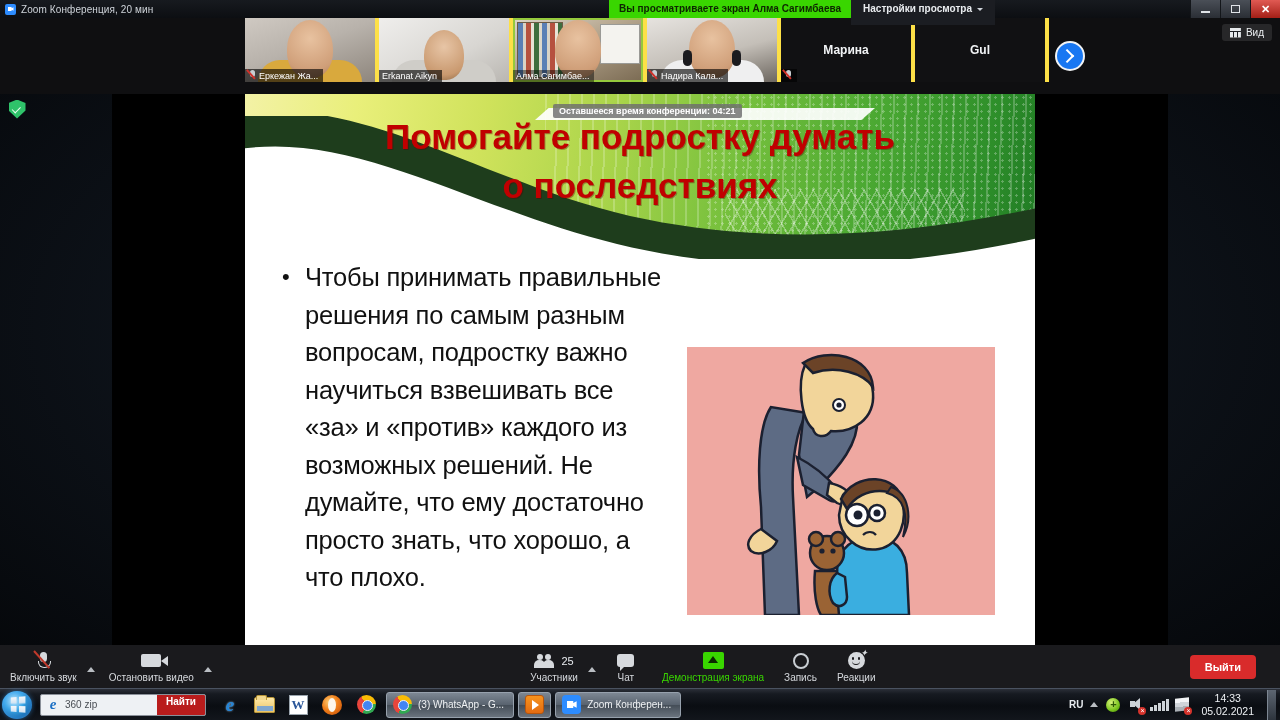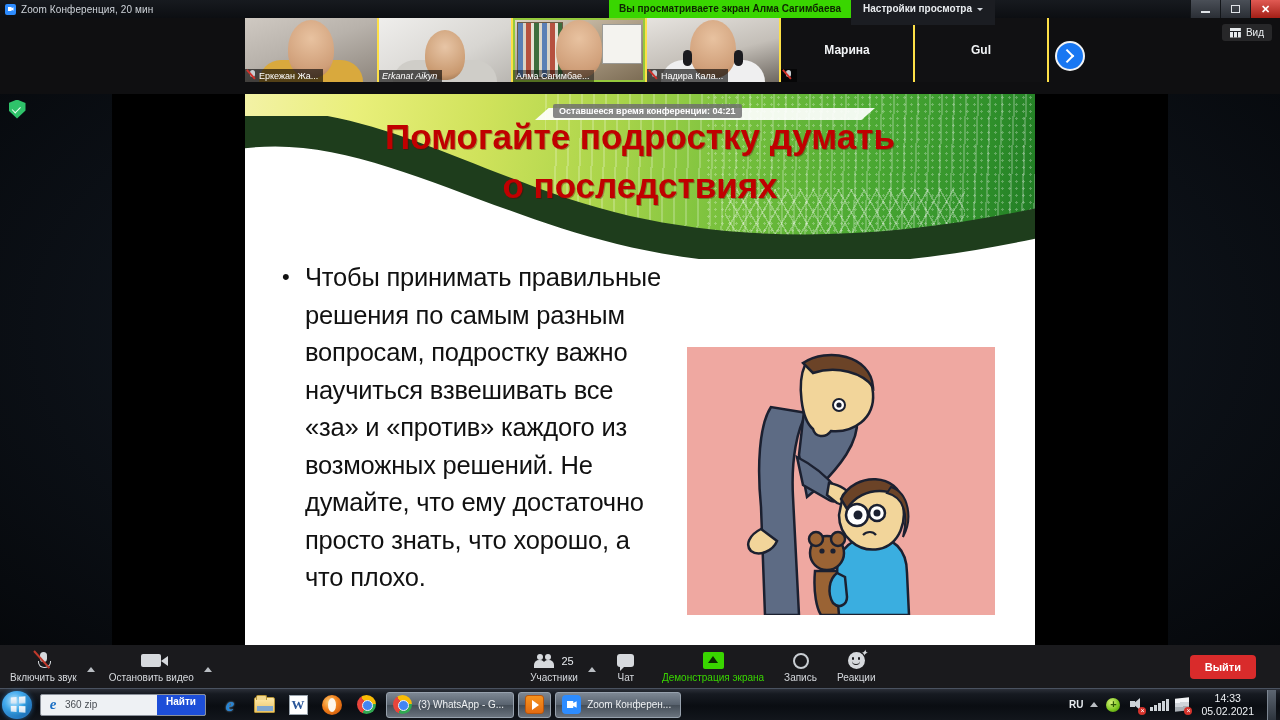--- a/index.html
+++ b/index.html
@@ -76,21 +76,21 @@
 
   
   .strip {
     position: absolute; left: 0; top: 18px; width: 1280px; height: 76px;
     background: #0f0f11; z-index: 30;
     display: flex; align-items: stretch;
   }
   .strip-pad { width: 245px; }
   .tile {
     position: relative; width: 134px; height: 64px; background: #121215;
-    overflow: hidden; border-right: 2px solid #fde047; text-align: center;
+    overflow: hidden; border-right: 4px solid #fde047; text-align: center;
   }
   .tile.speaking { box-shadow: inset 0 0 0 2px #95c93d; }
   .tile-name {
     position: absolute; left: 0; bottom: 0; max-width: 134px;
     display: flex; align-items: center; gap: 3px;
     padding: 1px 5px 1px 3px; background: rgba(0,0,0,.62);
     color: #fff; font-size: 9px; white-space: nowrap; overflow: hidden;
   }
   .tile.speaking .tile-name { background: rgba(0,0,0,.45); }
   .mic-off {
@@ -103,21 +103,21 @@
   .mic-off::after {
     content: ""; position: absolute; left: -1px; top: -1px; width: 12px; height: 1.6px;
     background: #d1322b; transform: rotate(48deg); transform-origin: left center;
   }
   .tile-center-name {
     position: absolute; inset: 0; display: flex; align-items: center; justify-content: center;
     color: #f2f4f6; font-size: 12px; font-weight: bold;
   }
   
   .cam-a { background: linear-gradient(160deg,#cfc9c2 0%,#b8b2ab 45%,#8e867d 100%); }
-  .cam-b { background: linear-gradient(150deg,#efeeec 0%,#d8d6d2 60%,#b9b6b1 100%); font-style: italic; }
+  .cam-b { background: linear-gradient(150deg,#efeeec 0%,#d8d6d2 60%,#b9b6b1 100%); }
   .cam-c { background: linear-gradient(155deg,#ddd6cb 0%,#b9aa93 40%,#7a6a52 100%); }
   .cam-d { background: linear-gradient(165deg,#e6e3df 0%,#c4bfb8 55%,#6d6760 100%); }
   .cam-dark { background: #111113; }
   .face {
     position: absolute; left: 50%; transform: translateX(-50%); bottom: 4px;
     width: 46px; height: 58px; border-radius: 50% 50% 44% 44%;
     background: radial-gradient(circle at 50% 32%, #e8c2a0 0%, #cf9e78 70%, #a87a55 100%);
   }
   .face.f2 { width: 40px; height: 50px; bottom: 2px; background: radial-gradient(circle at 50% 34%, #e7c5a6 0%, #c9996f 72%, #8d6845 100%); }
   .shoulders {
@@ -348,21 +348,21 @@
     width: 166px;
   }
   .ie-ico {
     width: 18px; height: 18px; margin: 0 3px; flex: 0 0 18px;
     display: flex; align-items: center; justify-content: center;
     color: #1a6fc4; font-size: 15px; font-weight: bold; font-style: italic;
     font-family: "Liberation Serif", serif;
   }
   .search-text { flex: 1; color: #4a4f55; font-size: 10px; }
   .find-btn {
-    background: #1d4ed8; color: #fff; font-size: 10px; font-weight: bold;
+    background: #b91c1c; color: #fff; font-size: 10px; font-weight: bold;
     padding: 0 9px; height: 28px; line-height: 22px;
   }
   .tb-icons { display: flex; align-items: center; gap: 2px; margin-left: 8px; }
   .qi {
     width: 32px; height: 28px; display: flex; align-items: center; justify-content: center;
     border-radius: 3px;
   }
   .ie-big { color: #2384d8; font-size: 19px; font-weight: bold; font-style: italic; font-family: "Liberation Serif", serif; text-shadow: 0 0 2px #9fd0f5; }
   .folder {
     width: 21px; height: 16px; background: linear-gradient(#ffe9a8,#e9c469); border-radius: 2px 2px 1px 1px;

